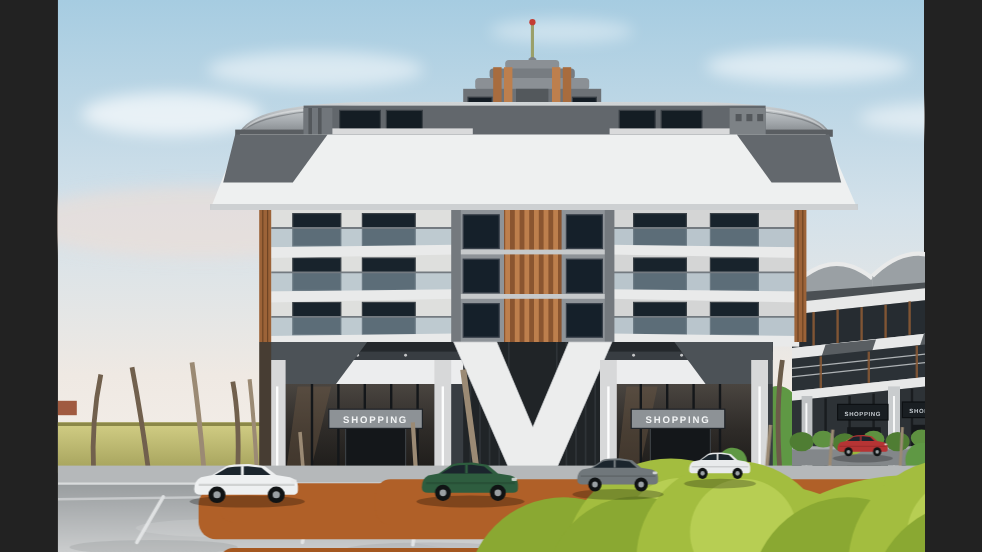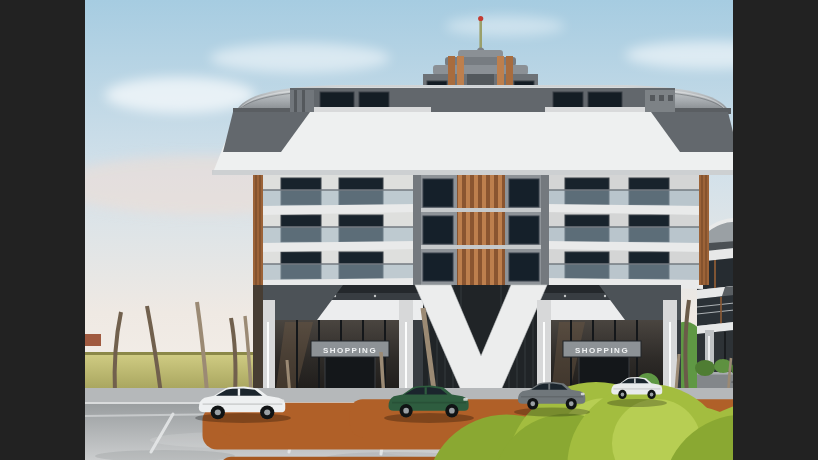--- a/index.html
+++ b/index.html
@@ -1,16 +1,16 @@
 <!DOCTYPE html>
 <html><head>
 <meta charset="utf-8">
 <style>
   html,body{margin:0;padding:0;background:#222;}
-  .stage{position:relative;width:648px;height:460px;overflow:hidden;margin:0 auto;
+  .stage{position:relative;width:722px;height:460px;overflow:hidden;margin:0 auto;
          font-family:"Liberation Sans",sans-serif;}
   svg{display:block;width:818px;height:460px;}
   text{font-family:"Liberation Sans","DejaVu Sans",sans-serif;font-weight:700;}
 </style>
 </head>
 <body>
 
 <div class="stage">
 <svg viewBox="0 0 818 460">
   <defs>

